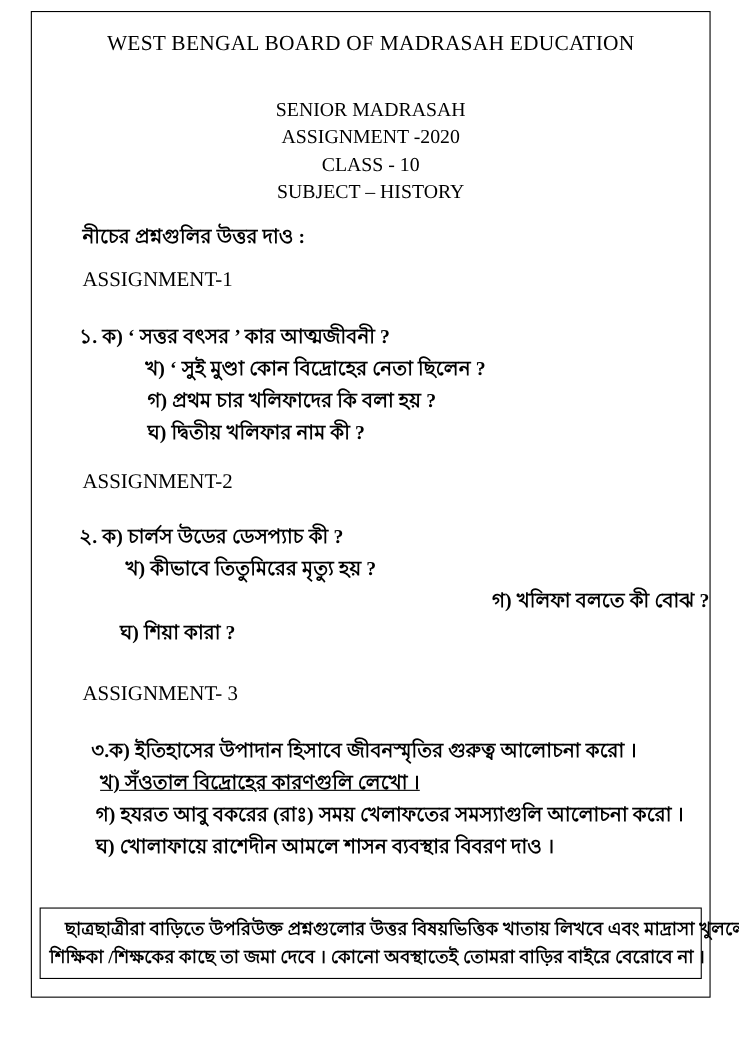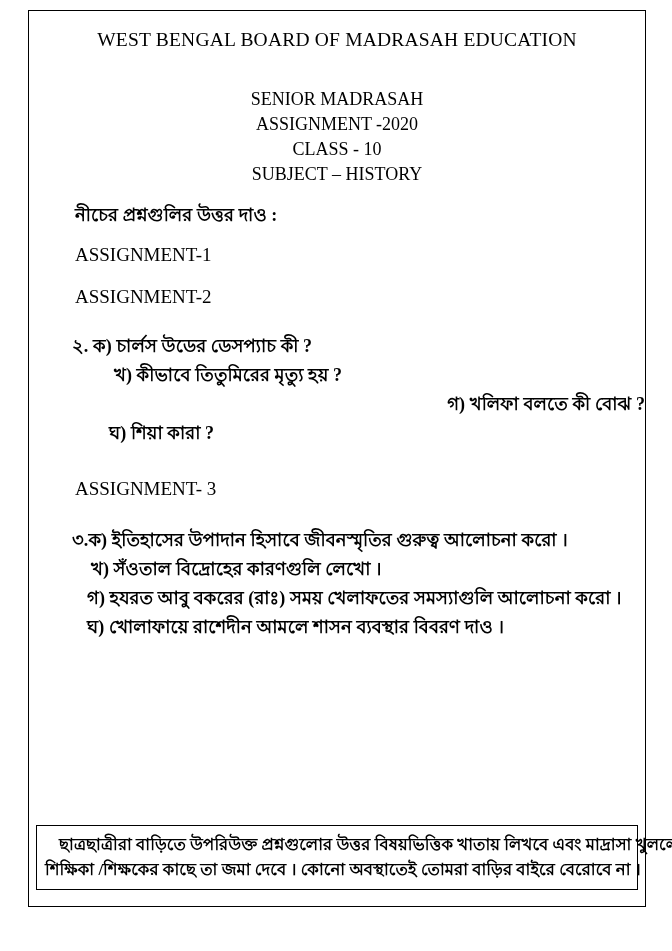--- a/index.html
+++ b/index.html
@@ -78,22 +78,22 @@
   .q1 .qline.l0 { margin-left: 43px; }
   .q1 .qline.l1 { margin-left: 103px; }
   .q1 .qline.l2 { margin-left: 105px; }
   .q1 .qline.l3 { margin-left: 105px; }
 
   .q2 .qline.l0 { margin-left: 43px; }
   .q2 .qline.l1 { margin-left: 85px; }
   .q2 .qline.l2 { margin-left: 80px; text-align: right; }
   .q2 .qline.l3 { margin-left: 80px; }
 
-  .q3 .qline.l0 { margin-left: 43px; }
-  .q3 .qline.l1 { margin-left: 62px; }
+  .q3 .qline.l0 { margin-left: 54px; }
+  .q3 .qline.l1 { margin-left: 62px; text-decoration: underline; }
   .q3 .qline.l2 { margin-left: 58px; }
   .q3 .qline.l3 { margin-left: 58px; }
 
   
   #notice {
     position: absolute;
     left: 7px;
     right: 7px;
     bottom: 16px;
     border: 1px solid #000000;
@@ -117,20 +117,26 @@
   <div class="doc-meta">
     <div>SENIOR MADRASAH</div>
     <div>ASSIGNMENT -2020</div>
     <div>CLASS -  10</div>
     <div>SUBJECT – HISTORY</div>
   </div>
 
   <div class="bn instruction">নীচের প্রশ্নগুলির উত্তর দাও :</div>
 
   <div class="assign-head assign-1">ASSIGNMENT-1</div>
+  <div class="qblock q1">
+    <div class="bn qline l0">১. ক) ‘ সত্তর বৎসর ’ কার আত্মজীবনী ?</div>
+    <div class="bn qline l1">খ) ‘ সুই মুণ্ডা কোন বিদ্রোহের নেতা ছিলেন ?</div>
+    <div class="bn qline l2">গ)   প্রথম চার খলিফাদের কি বলা হয় ?</div>
+    <div class="bn qline l3">ঘ)  দ্বিতীয় খলিফার নাম কী ?</div>
+  </div>
 
   <div class="assign-head assign-2">ASSIGNMENT-2</div>
   <div class="qblock q2">
     <div class="bn qline l0">২. ক) চার্লস উডের ডেসপ্যাচ কী ?</div>
     <div class="bn qline l1">খ) কীভাবে তিতুমিরের মৃত্যু হয় ?</div>
     <div class="bn qline l2">গ) খলিফা বলতে কী বোঝ ?</div>
     <div class="bn qline l3">ঘ) শিয়া কারা ?</div>
   </div>
 
   <div class="assign-head assign-3">ASSIGNMENT- 3</div>

